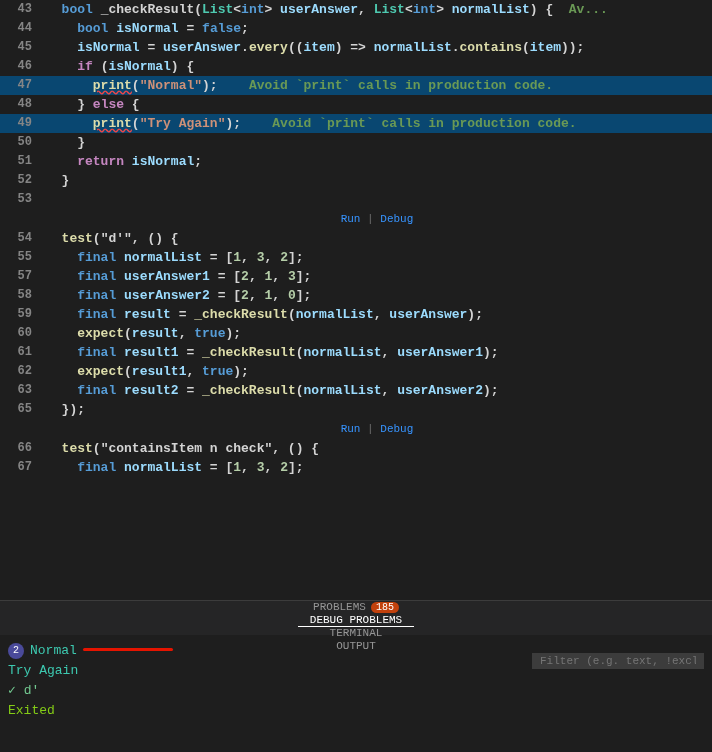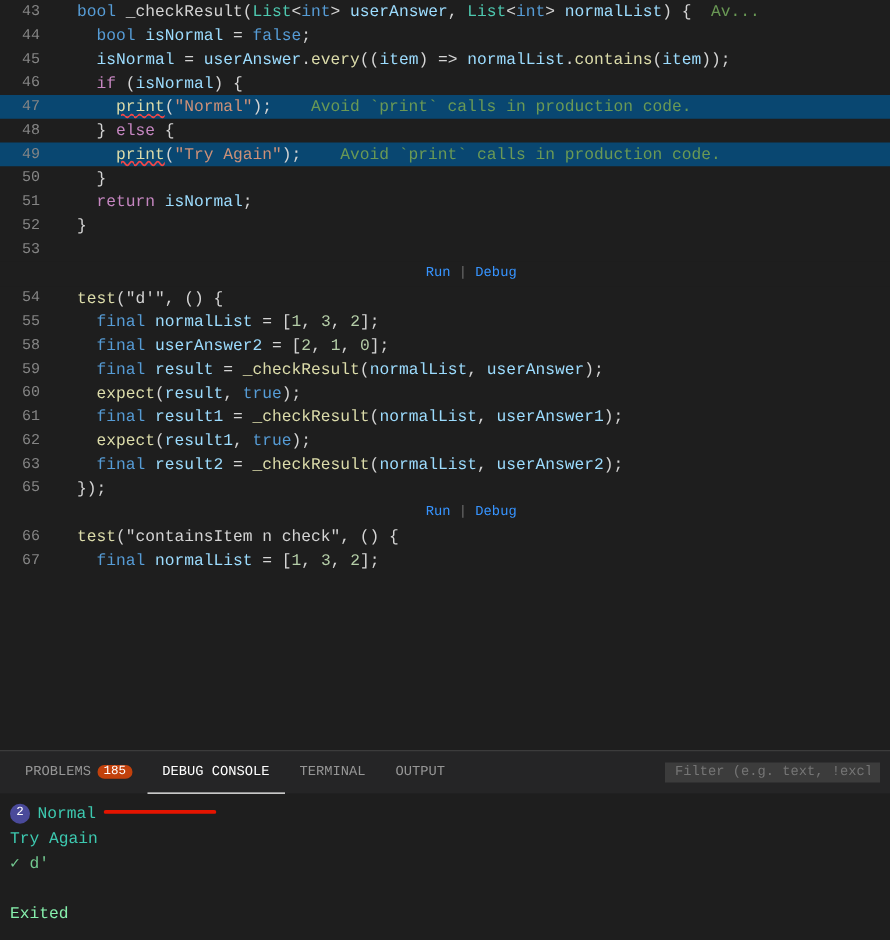--- a/index.html
+++ b/index.html
@@ -18,20 +18,21 @@
       height: 600px;
       overflow: hidden;
       position: relative;
     }
 
     .code-line {
       display: flex;
       align-items: stretch;
       min-height: 19px;
       line-height: 19px;
+      font-weight: bold;
     }
 
     .code-line.highlighted {
       background: #094771;
     }
 
     .line-num {
       color: #858585;
       min-width: 42px;
       text-align: right;
@@ -78,20 +79,21 @@
 
     
     .panel-tabs {
       background: #252526;
       border-top: 1px solid #3c3c3c;
       display: flex;
       align-items: center;
       height: 35px;
       padding: 0 8px;
       gap: 0;
+      flex-direction: column;
     }
 
     .panel-tab {
       padding: 0 12px;
       height: 100%;
       display: flex;
       align-items: center;
       font-size: 11px;
       color: #969696;
       cursor: pointer;
@@ -151,21 +153,21 @@
       align-items: center;
       justify-content: center;
       font-size: 10px;
       margin-right: 6px;
       flex-shrink: 0;
     }
 
     .console-text-normal { color: #3dc9b0; }
     .console-text-tryagain { color: #3dc9b0; }
     .console-text-pass { color: #73c991; }
-    .console-text-exited { color: #86efac; margin-top: 20px; }
+    .console-text-exited { color: #84cc16; }
 
     .red-underline {
       display: inline-block;
       width: 90px;
       height: 3px;
       background: #e51400;
       border-radius: 2px;
       margin-left: 6px;
       position: relative;
       top: -2px;
@@ -230,20 +232,24 @@
   <div id="lines-middle">
       <div class="code-line">
         <span class="line-num">54</span>
         <span class="line-content">  <span class="fn">test</span><span class="op">("d'", () {</span></span>
       </div>
       <div class="code-line">
         <span class="line-num">55</span>
         <span class="line-content">    <span class="kw">final</span> <span class="var">normalList</span><span class="op"> = [</span><span class="num">1</span><span class="op">, </span><span class="num">3</span><span class="op">, </span><span class="num">2</span><span class="op">];</span></span>
       </div>
       <div class="code-line">
+        <span class="line-num">57</span>
+        <span class="line-content">    <span class="kw">final</span> <span class="var">userAnswer1</span><span class="op"> = [</span><span class="num">2</span><span class="op">, </span><span class="num">1</span><span class="op">, </span><span class="num">3</span><span class="op">];</span></span>
+      </div>
+      <div class="code-line">
         <span class="line-num">58</span>
         <span class="line-content">    <span class="kw">final</span> <span class="var">userAnswer2</span><span class="op"> = [</span><span class="num">2</span><span class="op">, </span><span class="num">1</span><span class="op">, </span><span class="num">0</span><span class="op">];</span></span>
       </div>
       <div class="code-line">
         <span class="line-num">59</span>
         <span class="line-content">    <span class="kw">final</span> <span class="var">result</span><span class="op"> = </span><span class="fn">_checkResult</span><span class="op">(</span><span class="var">normalList</span><span class="op">, </span><span class="var">userAnswer</span><span class="op">);</span></span>
       </div>
       <div class="code-line">
         <span class="line-num">60</span>
         <span class="line-content">    <span class="fn">expect</span><span class="op">(</span><span class="var">result</span><span class="op">, </span><span class="bool-val">true</span><span class="op">);</span></span>
@@ -281,21 +287,21 @@
       </div>
     </div>
 </div>
 
 <div class="panel-tabs" id="panel-tabs-container">
 <div class="panel-tab">
       <span>PROBLEMS</span>
       <span class="badge">185</span>
     </div>
     <div class="panel-tab active">
-      <span>DEBUG CONSOLE</span>
+      <span>DEBUG PROBLEMS</span>
     </div>
     <div class="panel-tab">
       <span>TERMINAL</span>
     </div>
     <div class="panel-tab">
       <span>OUTPUT</span>
     </div>
     <input type="text" class="filter-box" placeholder="Filter (e.g. text, !exclude)" style="">
   </div>
 

